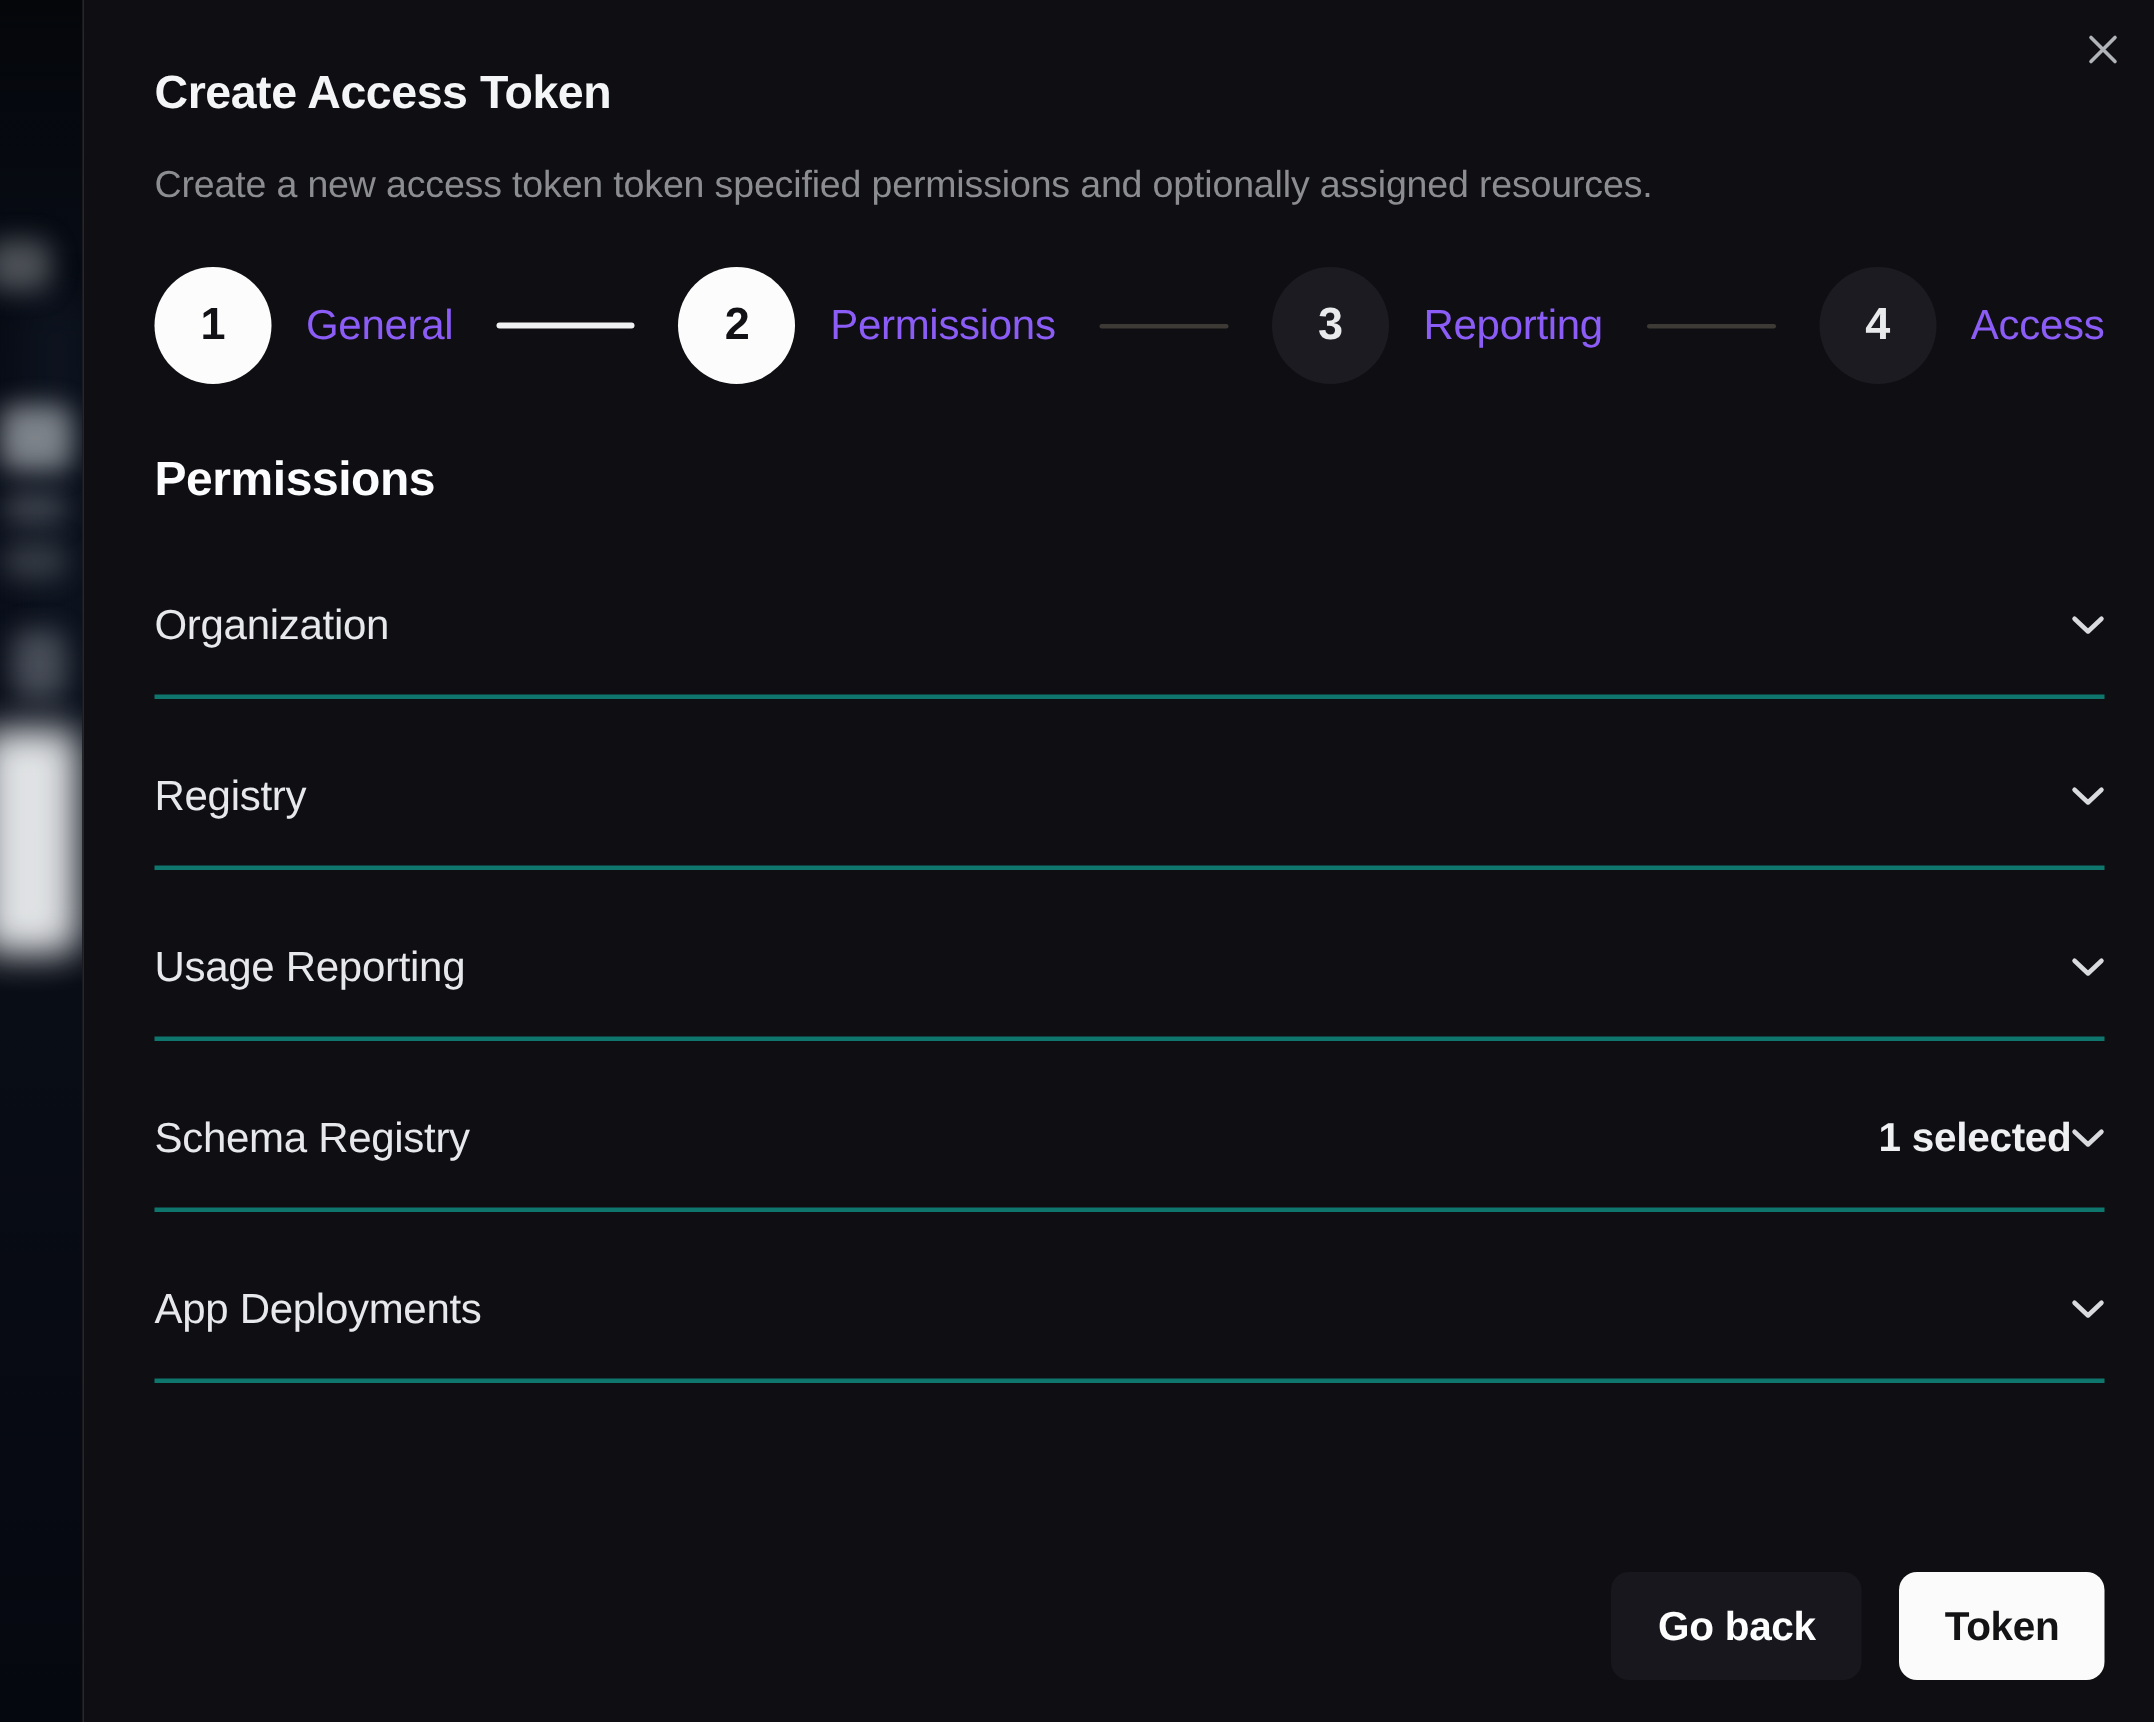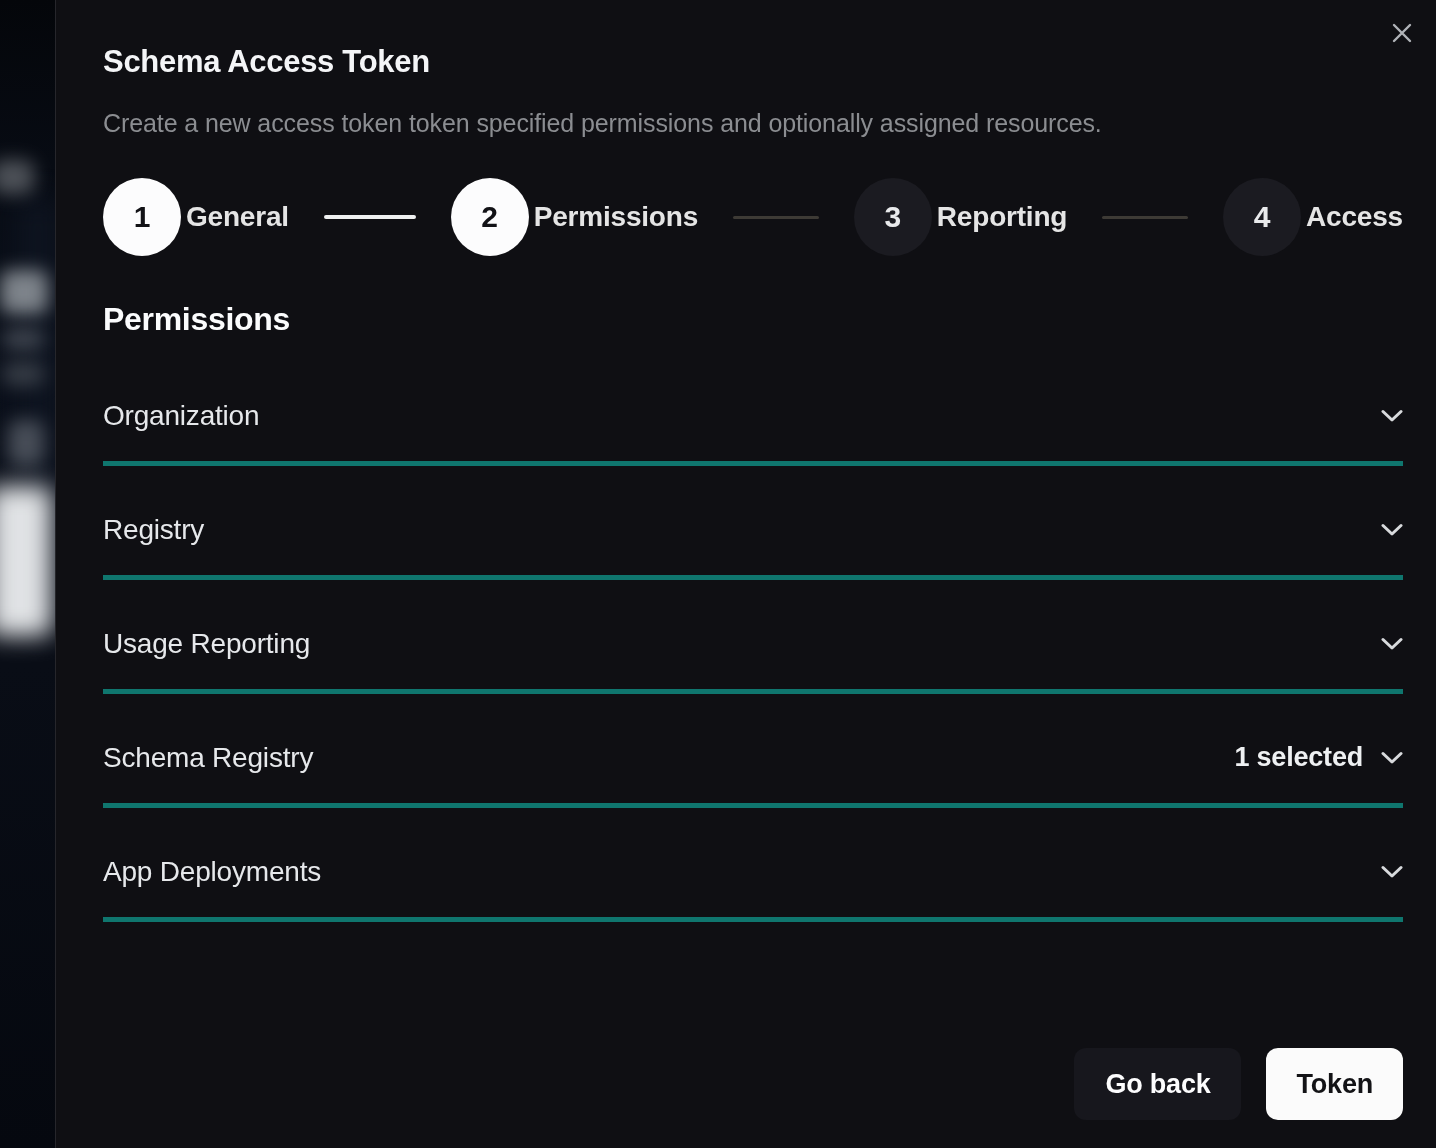--- a/index.html
+++ b/index.html
@@ -74,24 +74,24 @@
   .step-circle {
     width: 78px; height: 78px;
     border-radius: 50%;
     display: flex; align-items: center; justify-content: center;
     font-size: 30px; font-weight: 700;
     flex: none;
   }
   .step-circle.done, .step-circle.active { background: #fcfcfd; color: #121216; }
   .step-circle.todo { background: #1b1b21; color: #e9eaec; font-weight: 600; }
   .step-label {
-    margin-left: 5px;
+    margin-left: 23px;
     font-size: 28px;
-    font-weight: 700;
-    color: #e5e5e5;
+    font-weight: 400;
+    color: #8b5cf6;
     letter-spacing: -0.2px;
     white-space: nowrap;
   }
   .connector { height: 4px; border-radius: 2px; flex: none; margin: 0 12px; }
   .connector.active { width: 92px; background: #eff0f1; }
   .connector.todo   { width: 86px; height: 3px; background: #3d3a35; }
 
   
   .section-heading {
     margin-top: 44px;
@@ -101,30 +101,30 @@
     color: #fbfcfd;
     line-height: 38px;
   }
   .accordion-list { margin-top: 14px; }
   .accordion-row {
     height: 114px;
     padding-top: 18px;
     display: flex;
     align-items: center;
     justify-content: space-between;
-    border-bottom: 5px solid #0f766e;
+    border-bottom: 3px solid #0f766e;
     cursor: pointer;
   }
   .accordion-label {
     font-size: 28px;
     font-weight: 500;
     color: #e6e8eb;
     letter-spacing: -0.2px;
   }
-  .accordion-right { display: flex; gap: 18px; }
+  .accordion-right { display: flex; }
   .accordion-badge {
     font-size: 27px;
     font-weight: 600;
     color: #eef0f2;
     letter-spacing: -0.2px;
   }
   .accordion-badge:empty { display: none; }
   .chev { display: flex; align-items: center; justify-content: center; }
 
   
@@ -167,21 +167,21 @@
   <div class="modal">
 
     <button class="close-btn">
       <span class="icon">
         <svg width="26" height="26" viewBox="0 0 26 26">
           <path d="M5 5 L21 21 M21 5 L5 21" stroke="#b0b3b8" stroke-width="2.4" stroke-linecap="round" fill="none"></path>
         </svg>
       </span>
     </button>
 
-    <div class="modal-title">Schema Access Token</div>
+    <div class="modal-title">Create Access Token</div>
     <div class="modal-subtitle">Create a new access token token specified permissions and optionally assigned resources.</div>
 
     <div class="stepper">
       <div class="step">
         <div class="step-circle done">1</div>
         <div class="step-label">General</div>
       </div>
       <div class="connector active"></div>
       <div class="step">
         <div class="step-circle active">2</div>

